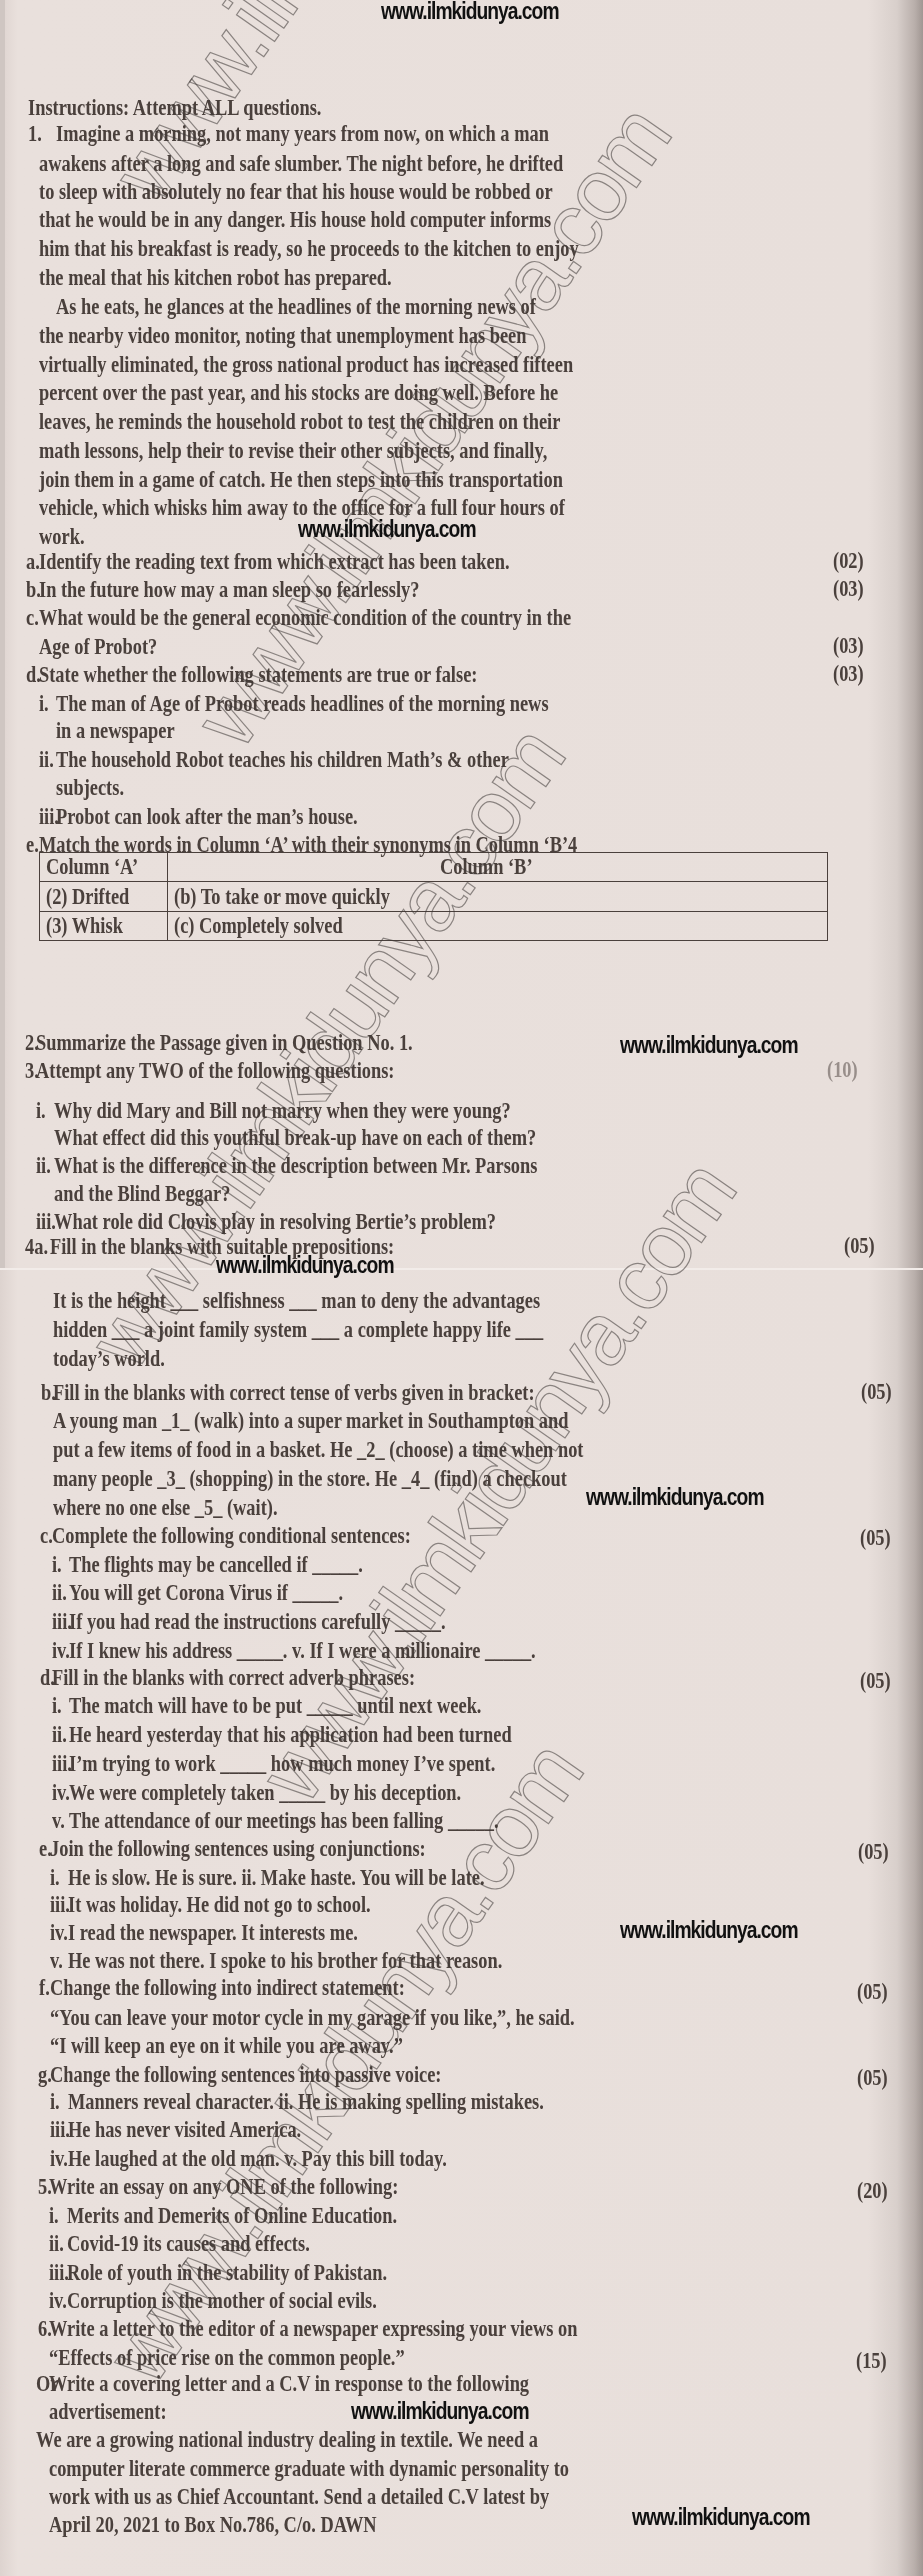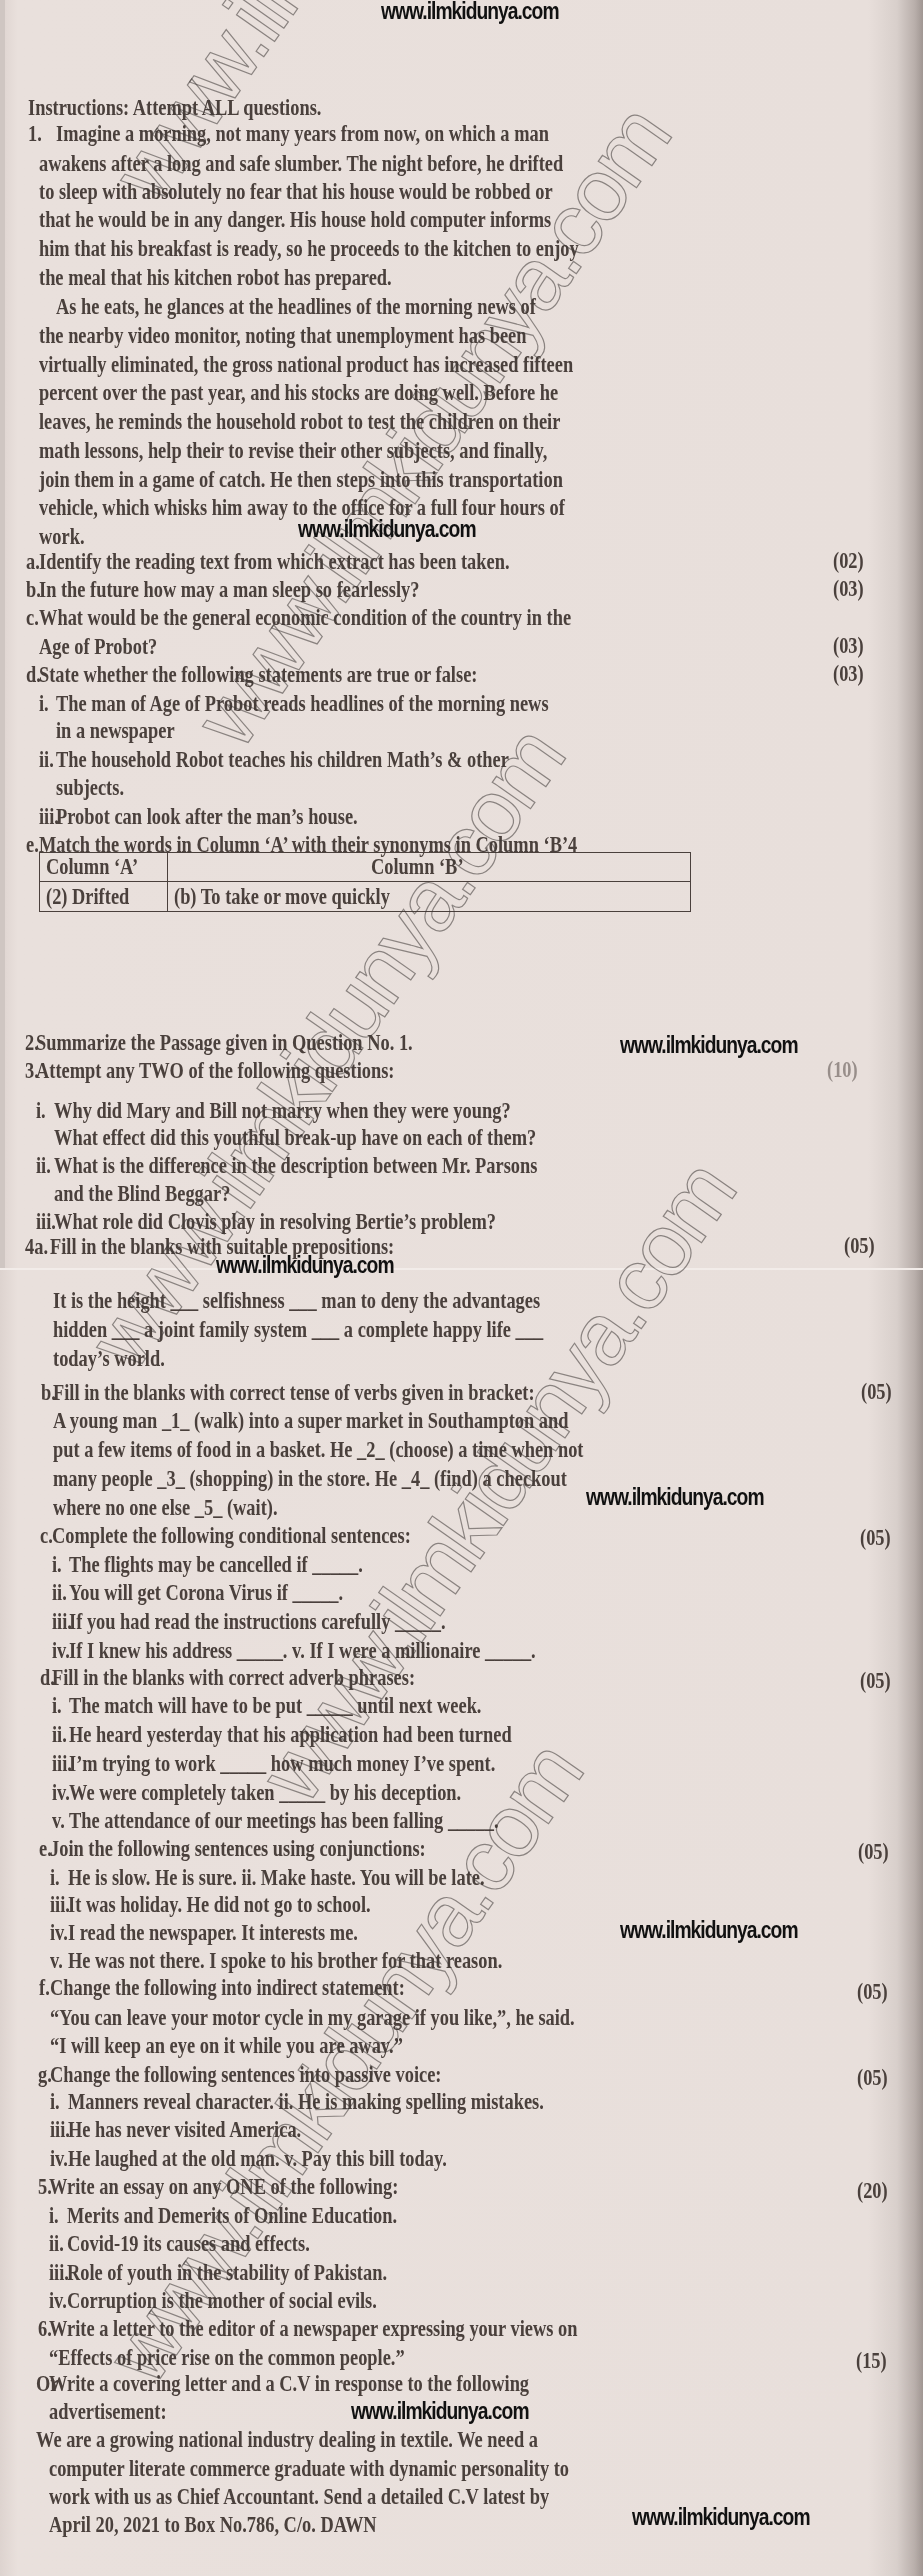--- a/index.html
+++ b/index.html
@@ -57,21 +57,21 @@
     position: absolute; left: 27.6px; top: 14.7px; width: 839px; height: 78px;
     border: 1.8px solid #4a403c;
   }
   .hdr-row1 { position: absolute; left: 0; top: 0; width: 100%; height: 44px; border-bottom: 1.8px solid #4a403c; }
   .hdr-title { position: absolute; left: 5.9px; top: 5.9px; font-size: 39px; font-weight: bold; transform: scaleX(0.8); transform-origin: left top; }
   .hdr-year { position: absolute; right: 5.9px; top: 7px; font-size: 36px; font-weight: bold; transform: scaleX(0.8); transform-origin: right top; }
   .hdr-row2 { position: absolute; left: 0; top: 44px; width: 100%; height: 32px; }
   .hdr-cell { position: absolute; top: 3.5px; font-size: 23.5px; font-weight: bold; transform: scaleX(0.8); transform-origin: left top; white-space: nowrap; }
   .hdr-div { position: absolute; left: 76px; top: 0; width: 1.2px; height: 32px; background: #4a403c; }
   table.match {
-    position: absolute; left: 39px; top: 852px; width: 652px;
+    position: absolute; left: 39px; top: 852px; width: 789px;
     border-collapse: collapse;
   }
   table.match td, table.match th {
     border: 1.2px solid #4a403c;
     font-size: 23px; font-weight: bold;
     padding: 1.2px 5.9px;
     vertical-align: top;
     color: #4a403c;
   }
   table.match th { text-align: center; font-weight: bold; }
@@ -152,20 +152,24 @@
   <table class="match">
     <tbody>
         <tr>
       <th style="width:95px;"><span class="cell-inner">Column ‘A’</span></th>
       <th><span class="cell-inner">Column ‘B’</span></th>
     </tr>
     <tr>
       <td><span class="cell-inner">(2) Drifted</span></td>
       <td><span class="cell-inner">(b) To take or move quickly</span></td>
     </tr>
+    <tr>
+      <td><span class="cell-inner">(3) Whisk</span></td>
+      <td><span class="cell-inner">(c) Completely solved</span></td>
+    </tr>
   </tbody>
     </table>
 
   <div class="txt" style="left:24.6px; top:1029px;">2.</div>
   <div class="txt" style="left:36px; top:1029px;">Summarize the Passage given in Question No. 1.</div>
 
   <div class="txt" style="left:24.6px; top:1057px;">3.</div>
   <div class="txt" style="left:36px; top:1057px;">Attempt any TWO of the following questions:</div>
   <div class="marks" style="left:827px; top:1057px; opacity:0.5;">(10)</div>
 

